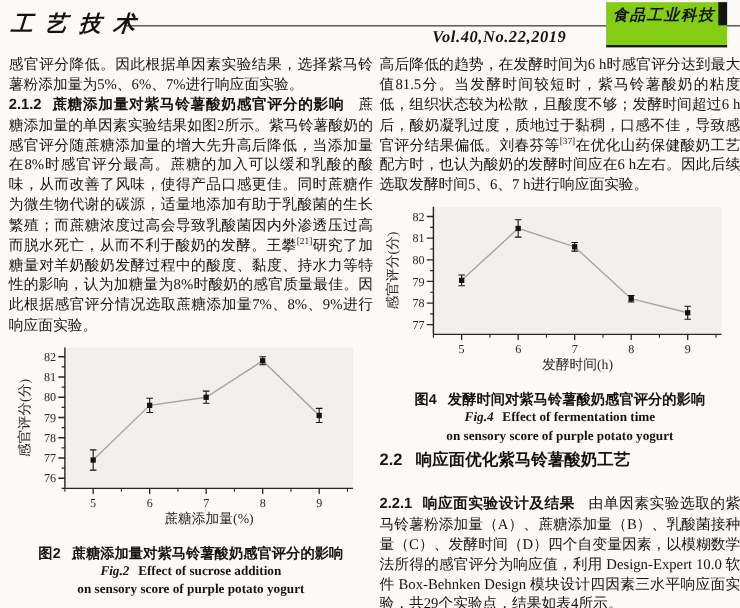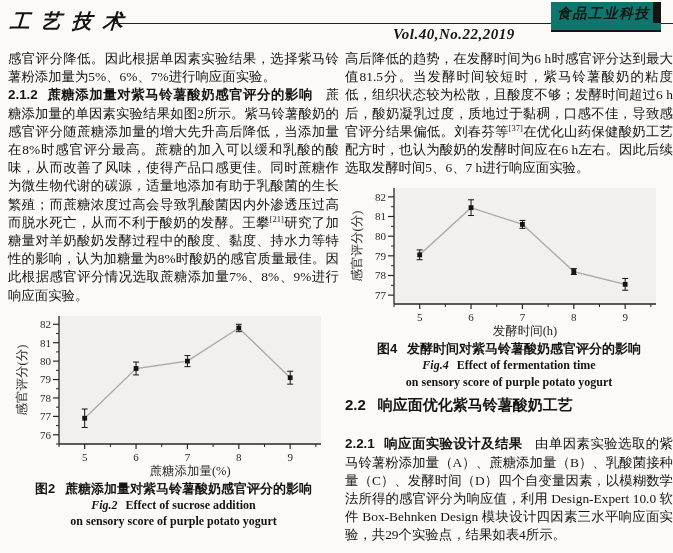--- a/index.html
+++ b/index.html
@@ -17,22 +17,22 @@
     letter-spacing:11px; color:#141210; white-space:nowrap;
     transform:skewX(-4deg);
   }
   .header-rule{
     position:absolute; left:113px; right:0; top:23px;
     border-top:1.7px solid #23201d;
   }
   .journal-logo{
     position:absolute; right:12px; top:2px;
     display:flex; align-items:flex-end;
-    border-bottom:2px solid #161412; padding-bottom:7px;
-    background:#0f766e;
+    border-bottom:2px solid #161412; padding-bottom:18px;
+    background:#84cc16;
   }
   .journal-logo .jl-text{
     font-family:"Liberation Sans", sans-serif;
     font-weight:700; font-style:italic; font-size:14px;
     letter-spacing:1.5px; padding:0 3px 0 6px; white-space:nowrap;
   }
   .journal-logo .jl-bar{
     width:8px; height:21px; background:#161412; display:inline-block;
   }
   .vol-line{
@@ -54,21 +54,21 @@
   }
   .runin-title{
     font-family:"Liberation Sans", sans-serif; font-weight:700;
   }
   .runin-gap{display:inline-block; width:12px;}
   sup.cite{font-size:8.5px; line-height:0;}
   
   .figure{margin-top:3px; text-align:center;}
   .figure svg{display:block; margin:0 auto;}
   .cap-cn{
-    margin-top:2px; text-align:center;
+    margin-top:16px; text-align:center;
     font-family:"Liberation Sans", sans-serif;
     font-weight:700; font-size:13px; line-height:17px;
   }
   .cap-cn .cap-label{margin-right:10px;}
   .cap-en{
     text-align:center; font-weight:700; font-size:12px; line-height:16.5px;
   }
   .cap-en .cap-label{margin-right:8px;font-style:italic;}
   
   .h2{

